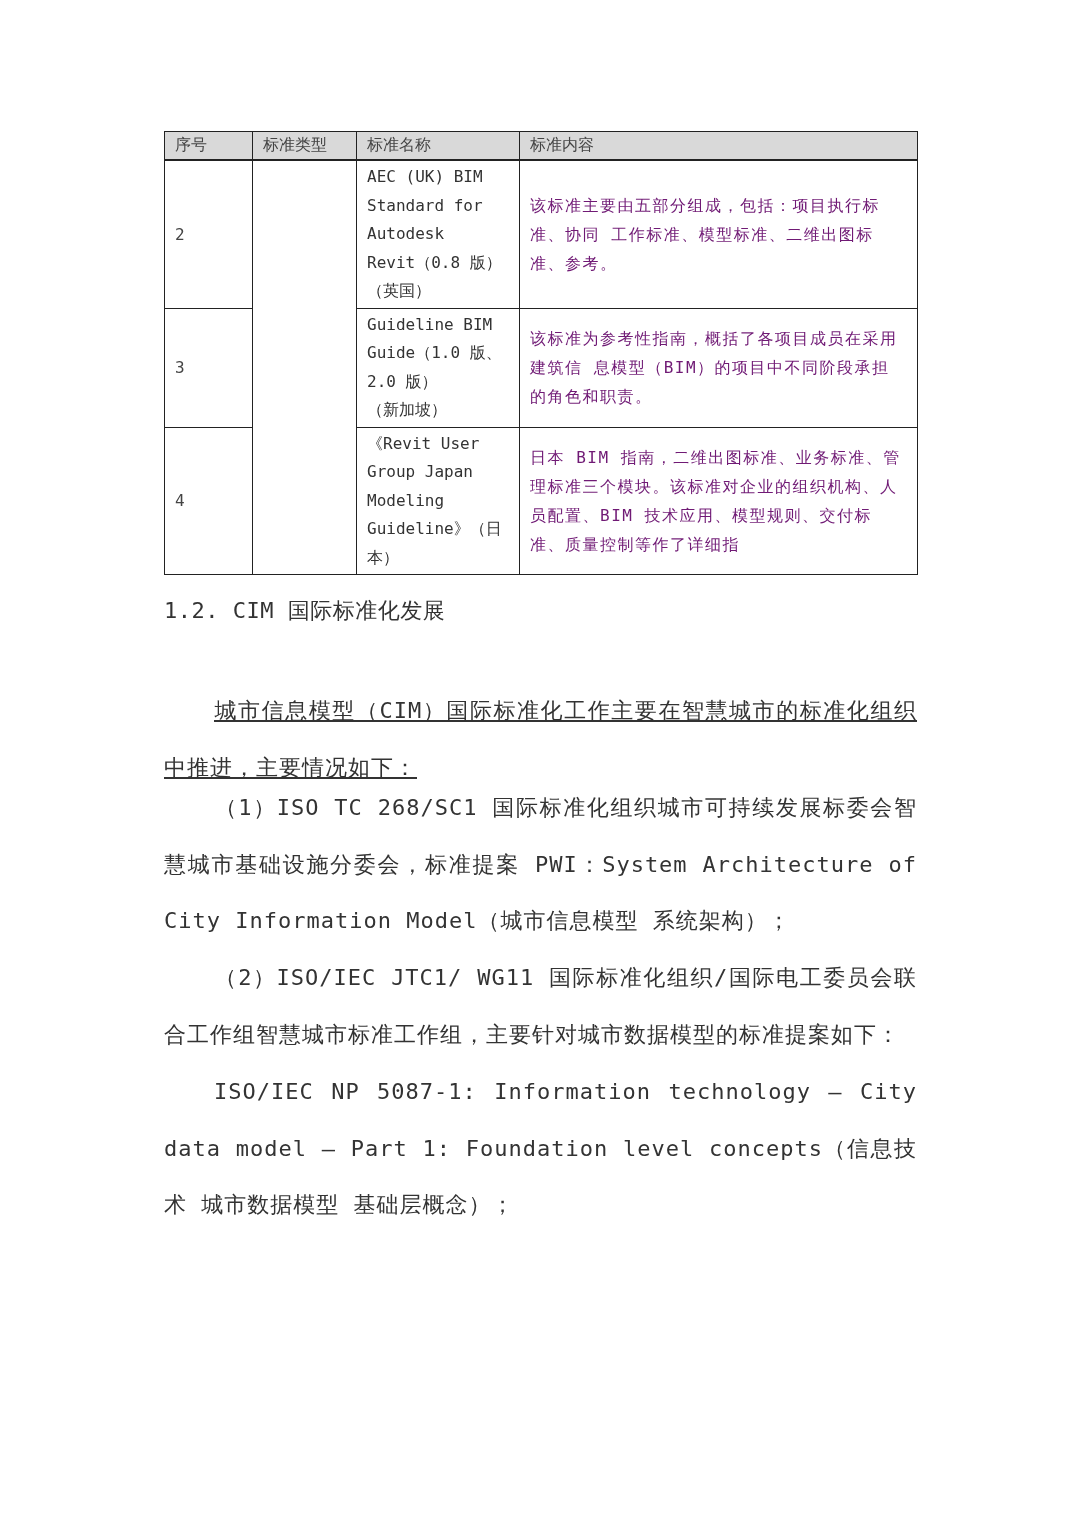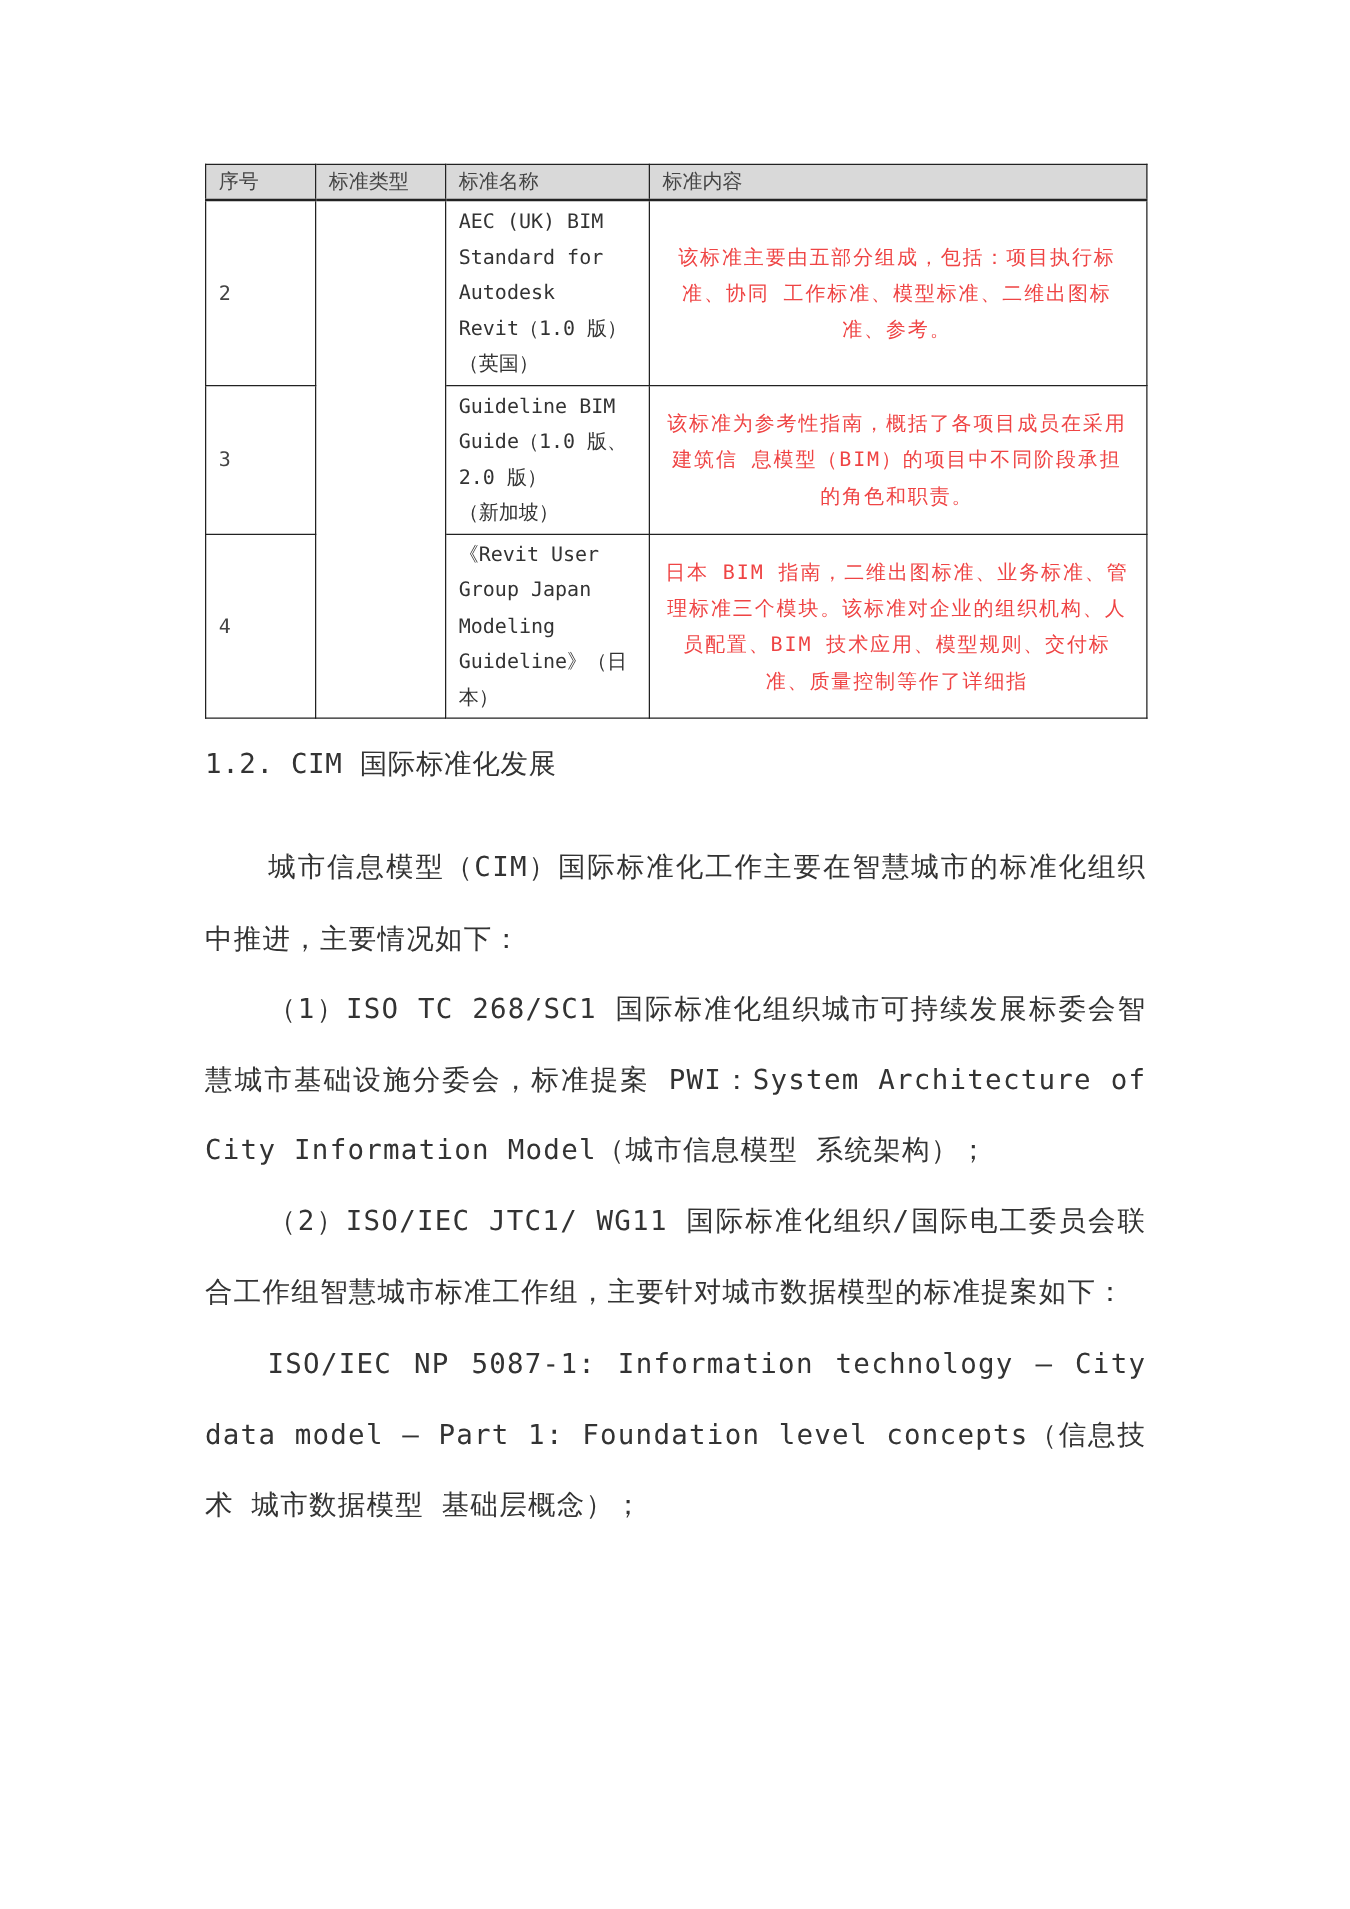--- a/index.html
+++ b/index.html
@@ -19,36 +19,36 @@
   table.std th, table.std td {
     border: 1.5px solid #222; vertical-align: middle; padding: 0;
   }
   table.std thead th {
     background: #d9d9d9; font-weight: normal; text-align: left;
     height: 27px; padding-left: 10px; color: #444; font-size: 16px;
     border-bottom: 2.5px solid #222;
   }
   table.std td.num { padding-left: 10px; color: #444; }
   table.std td.name { padding: 2px 8px 2px 10px; line-height: 28.5px; color: #333; }
-  table.std td.content { padding: 4px 12px 4px 10px; line-height: 29px; letter-spacing: 1.5px; color: #ef4444; text-align: center; }
+  table.std td.content { padding: 4px 12px 4px 10px; line-height: 29px; letter-spacing: 1.5px; color: #701a75; }
   table.std td.type { }
   .nm-line { display: block; white-space: nowrap; }
 
   
   .heading {
     position: absolute; left: 164px; top: 596px;
     font-size: 22px; color: #333; letter-spacing: 0.5px;
   }
   .para {
     position: absolute; left: 164px; width: 753px;
     font-size: 22px; line-height: 56.5px; color: #333;
     text-align: justify; letter-spacing: 1px;
   }
   .para .indent { display: inline-block; width: 50px; }
-  .p1 { top: 667px; }
+  .p1 { top: 683px; text-decoration: underline; }
   .p2 { top: 780px; }
   .p3 { top: 950px; }
   .p4 { top: 1064px; }
   .p5 { top: 1233px; }
   .pagenum {
     position: absolute; left: 0; width: 1080px; top: 1398px; text-align: right;
     font-family: "Liberation Sans", sans-serif; font-size: 14px; color: #333; font-weight: bold; margin-left: 21px;
   }
 </style>
 </head>
@@ -72,21 +72,21 @@
       </tr>
     </thead>
     <tbody>
       <tr style="height:142px">
         <td class="num">2</td>
         <td class="type" rowspan="3"></td>
         <td class="name">
           <span class="nm-line">AEC (UK) BIM</span>
           <span class="nm-line">Standard for</span>
           <span class="nm-line">Autodesk</span>
-          <span class="nm-line">Revit（1.0 版）</span>
+          <span class="nm-line">Revit（0.8 版）</span>
           <span class="nm-line">（英国）</span>
         </td>
         <td class="content">该标准主要由五部分组成，包括：项目执行标准、协同 工作标准、模型标准、二维出图标准、参考。</td>
       </tr>
       <tr style="height:114px">
         <td class="num">3</td>
         <td class="name">
           <span class="nm-line">Guideline BIM</span>
           <span class="nm-line">Guide（1.0 版、</span>
           <span class="nm-line">2.0 版）</span>

